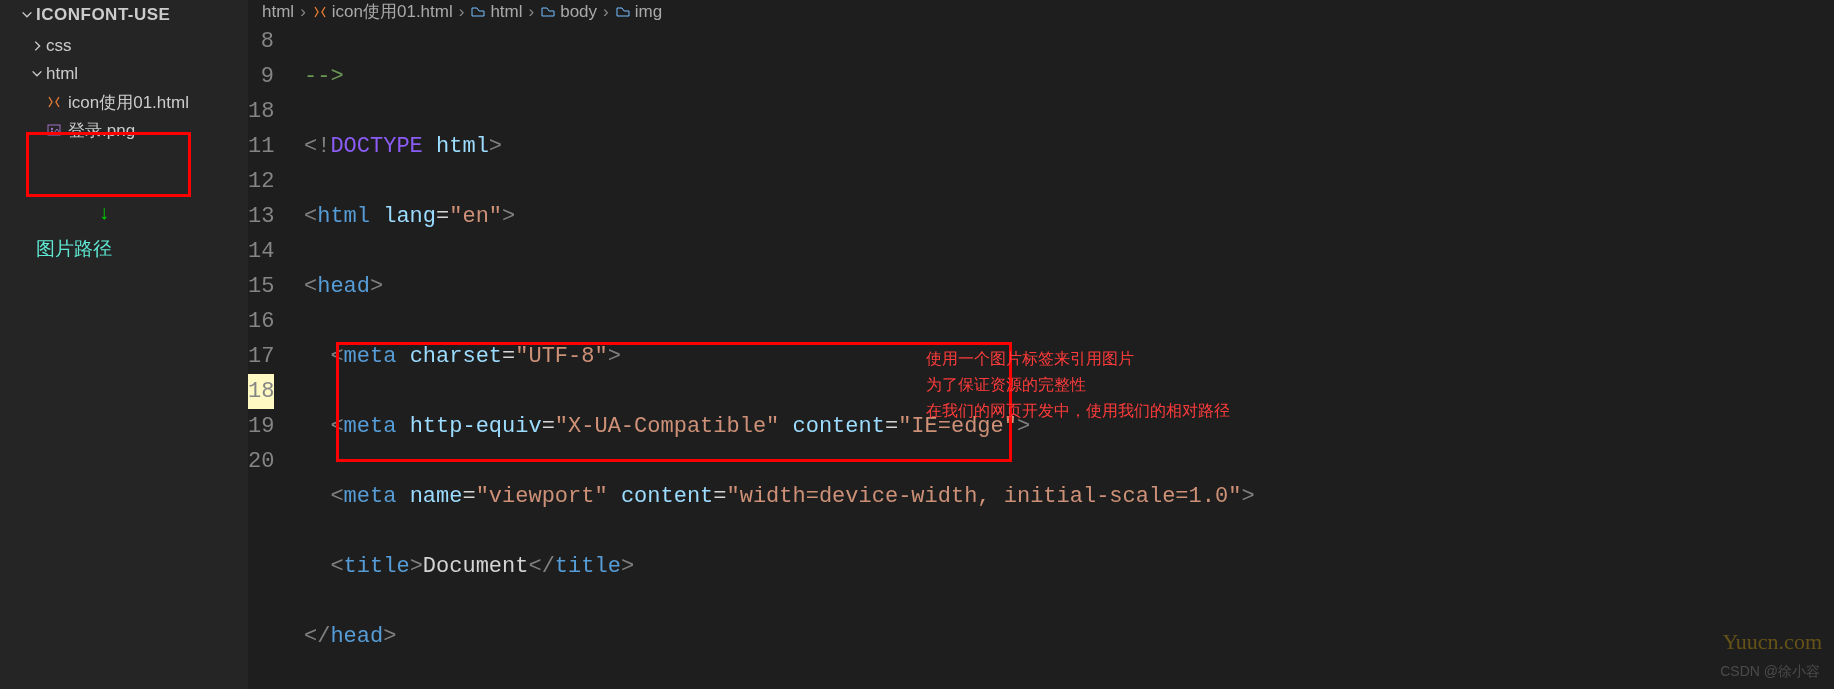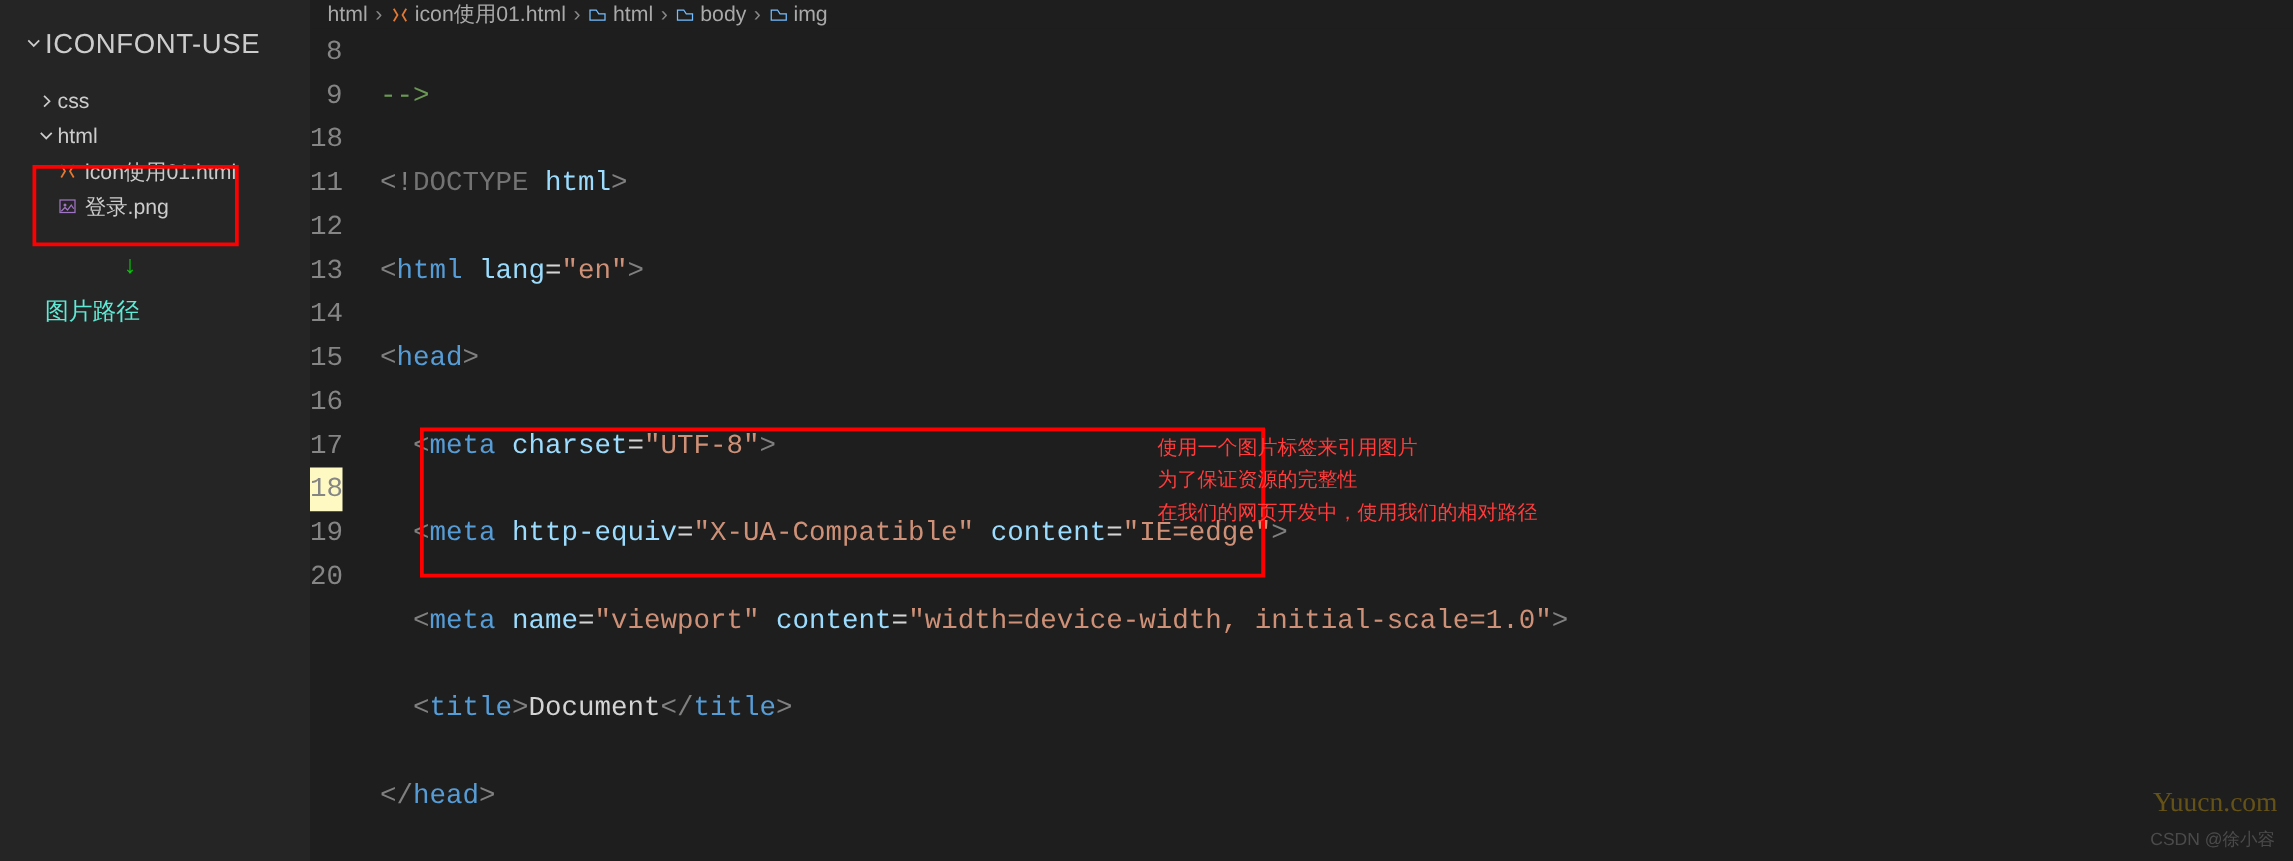--- a/index.html
+++ b/index.html
@@ -1,22 +1,22 @@
 <!DOCTYPE html>
 <html><head>
 <meta charset="utf-8">
 <style>
   * { margin:0; padding:0; box-sizing:border-box; }
   body { font-family:"Consolas","Courier New",monospace; background:#1e1e1e; color:#ccc; width:1834px; height:689px; overflow:hidden; position:relative; }
   .app { display:flex; height:100%; }
   .sidebar { width:248px; background:#252526; height:100%; font-family:-apple-system,BlinkMacSystemFont,"Segoe UI",sans-serif; font-size:17px; color:#ccc; }
-  .explorer-header { display:flex; align-items:center; padding:22px 8px 5px 18px; font-weight:normal; font-size:22px; letter-spacing:0.5px; }
+  .explorer-header { display:flex; align-items:center; padding:5px 8px 5px 18px; font-weight:bold; font-size:17px; letter-spacing:0.5px; }
   .chev { width:18px; display:inline-flex; align-items:center; justify-content:center; }
   .chev svg { width:14px; height:14px; }
-  .tree { padding-top:2px;margin-top:12px; }
+  .tree { padding-top:2px; }
   .tree-item { display:flex; align-items:center; height:28px; padding-left:12px; cursor:pointer; }
   .tree-item.active { background:#37373d; }
   .indent1 { padding-left:28px; }
   .indent2 { padding-left:46px; }
   .tree-icon { width:22px; display:inline-flex; align-items:center; }
   .tree-icon svg { width:16px; height:16px; }
   .tree-label { white-space:nowrap; }
   .hl-box { border:3px solid #ff0000; position:absolute; pointer-events:none; }
   #hl1 { left:26px; top:132px; width:165px; height:65px; }
   #hl2 { left:336px; top:342px; width:676px; height:120px; }
@@ -29,21 +29,21 @@
   .crumb-sep { padding:0 6px; color:#888; }
   .crumb-icon { margin-right:4px; display:inline-flex; }
   .crumb-icon svg { width:16px; height:16px; }
   .editor { flex:1; background:#1e1e1e; display:flex; font-size:22px; line-height:35px; position:relative; }
   .gutter { width:56px; text-align:right; padding-right:30px; color:#858585; user-select:none; }
   .gutter div { position:relative; }
   .code { flex:1; white-space:pre; }
   .c-gray { color:#808080; }
   .c-comment { color:#6a9955; }
   .c-tag { color:#569cd6; }
-  .c-doctype { color:#737373;margin-top:28px; }
+  .c-doctype { color:#8b5cf6;margin-top:28px; }
   .c-attr { color:#9cdcfe; }
   .c-str { color:#ce9178; }
   .c-text { color:#d4d4d4; }
   .watermark1 { position:absolute; right:12px; bottom:34px; color:#eab308; font-family:"Times New Roman",serif; font-size:22px; opacity:0.35; }
   .watermark2 { position:absolute; right:14px; bottom:8px; color:#777; font-family:-apple-system,sans-serif; font-size:14px; opacity:0.5;margin-left:35px; }
   .line-active { background:#fef9c3; }
 </style>
 </head>
 <body>
 

